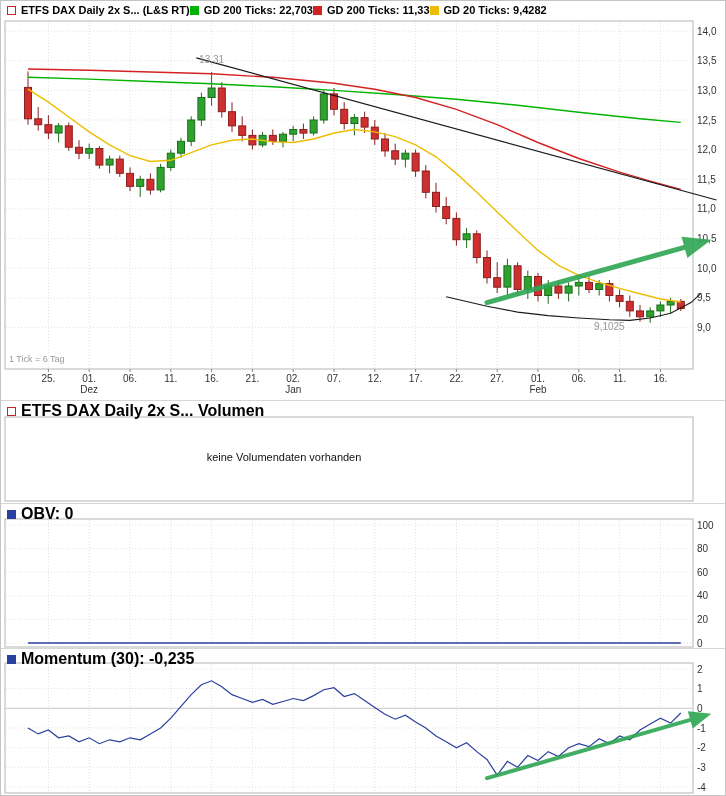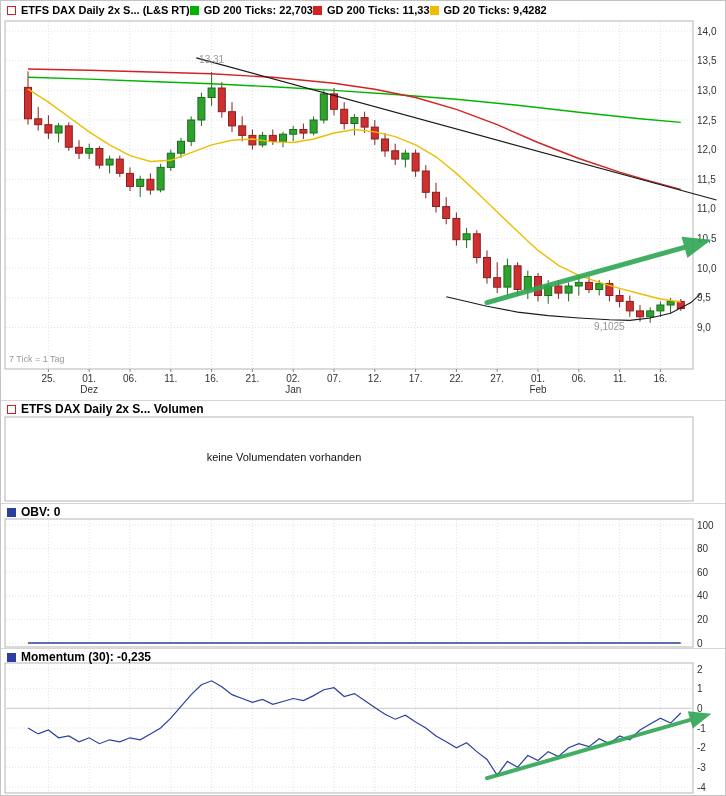--- a/index.html
+++ b/index.html
@@ -13,21 +13,21 @@
   svg text.anno{fill:#969696;font-size:10px;}
   .legend-bar{
     position:absolute;top:2px;left:6px;height:14px;display:flex;gap:0;
     align-items:center;font-size:11px;font-weight:bold;color:#000;z-index:2;white-space:nowrap;
   }
   .legend-item{display:flex;align-items:center;}
   .sq{width:9px;height:9px;display:inline-block;margin-right:5px;flex:none;box-sizing:border-box;}
   .sq.instr{background:#fff;border:1px solid #cc2222;}
   .panel-header{
     position:absolute;left:6px;display:flex;align-items:center;
-    font-size:12px;font-weight:bold;color:#000;z-index:2;white-space:nowrap;
+    font-size:16px;font-weight:bold;color:#000;z-index:2;white-space:nowrap;
   }
   .panel-header.vol{top:401px;}
   .panel-header.obv{top:504px;}
   .panel-header.mom{top:649px;}
   .volume-message{
     position:absolute;top:450px;left:4px;width:558px;text-align:center;
     font-size:11px;color:#111;z-index:2;
   }
   .footnote{position:absolute;top:353px;left:8px;font-size:9px;color:#999;z-index:2;}
 </style>
@@ -344,21 +344,21 @@
     <div class="legend-item">
       <span class="sq" style="background: rgb(212, 34, 34);"></span>
       <span>GD 200 Ticks: 11,33</span>
     </div>
     <div class="legend-item">
       <span class="sq" style="background: rgb(237, 190, 0);"></span>
       <span>GD 20 Ticks: 9,4282</span>
     </div>
   </div>
 
-  <div class="footnote">7 Tick = 1 Tag</div>
+  <div class="footnote">1 Tick = 6 Tag</div>
 
   <div class="panel-header vol">
     <span class="sq instr" style="border-color: rgb(204, 34, 34);"></span>
     <span>ETFS DAX Daily 2x S... Volumen</span>
   </div>
   <div class="volume-message">keine Volumendaten vorhanden</div>
 
   <div class="panel-header obv">
     <span class="sq" style="background: rgb(43, 63, 158);"></span>
     <span>OBV: 0</span>

